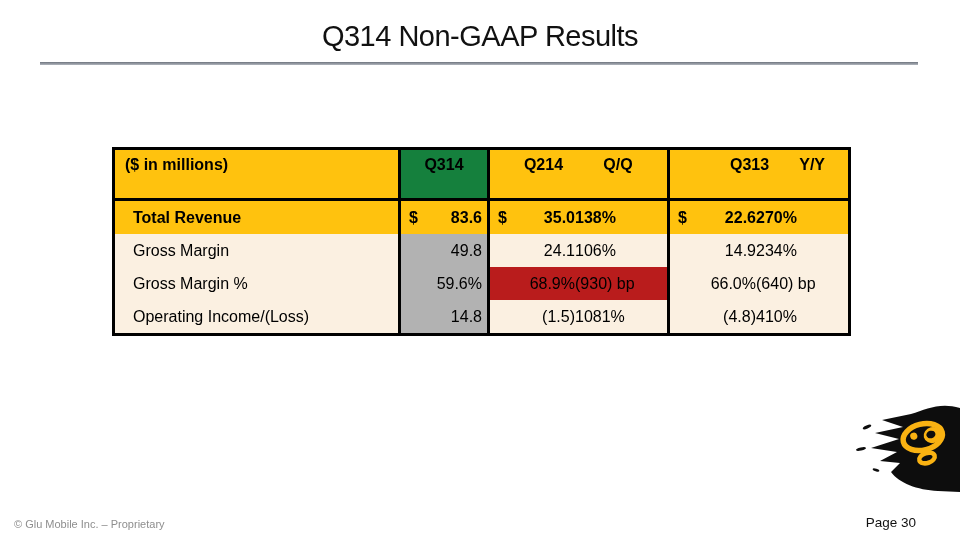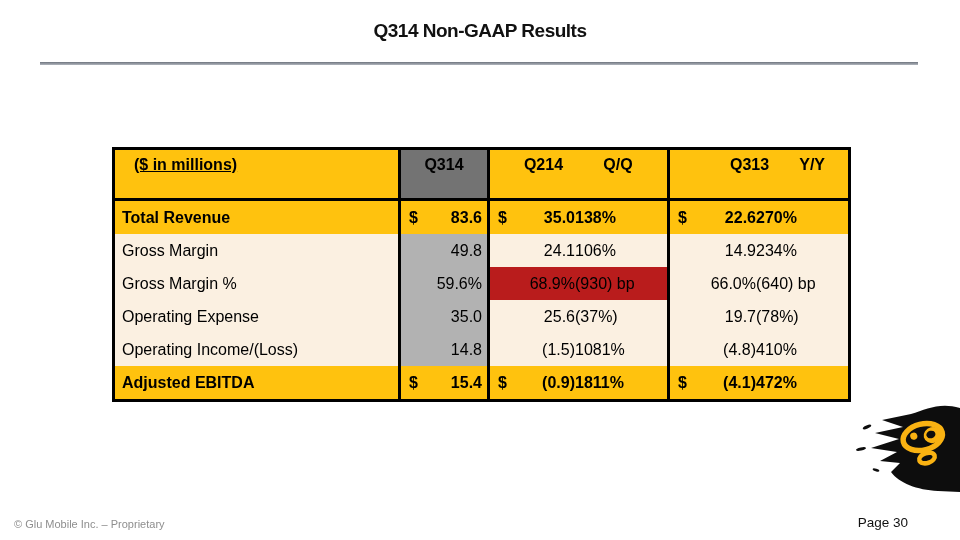--- a/index.html
+++ b/index.html
@@ -5,61 +5,61 @@
   html,body { margin:0; padding:0; }
   body { font-family:"Liberation Sans", sans-serif; background:#ffffff; }
   .slide {
     position:relative; width:960px; height:540px;
     background:#ffffff; overflow:hidden;
   }
 
   
   .title {
     position:absolute; top:20px; left:0; width:100%;
-    text-align:center; font-size:19px; font-weight:bold;
+    text-align:center; font-size:29px; font-weight:normal;
     letter-spacing:-0.5px; color:#111;
   }
   .title-rule {
     position:absolute; top:62px; left:40px; width:878px; height:3px;
     background:linear-gradient(to bottom,#6e747e,#b2b7be);
   }
 
   
   .tbl {
     position:absolute; left:112px; top:147px; width:736px;
     border-collapse:collapse; table-layout:fixed;
     font-size:16px; color:#000;
     border:3px solid #000;
   }
   .tbl th, .tbl td { padding:0; margin:0; }
   .tbl th:nth-child(n+2), .tbl td:nth-child(n+2) { border-left:3px solid #000; }
   .tbl thead th { border-bottom:3px solid #000; vertical-align:top; height:48px; font-weight:bold; }
   .tbl thead th .pad { padding-top:6px; }
   .h-label { text-align:left; }
-  .h-label .pad { padding-left:19px;text-decoration:underline; }
+  .h-label .pad { padding-left:10px; }
   .h-q314 { text-align:center; }
 
   tbody td { height:33px; }
-  .lab { display:flex; align-items:center; height:33px; padding-left:7px; }
+  .lab { display:flex; align-items:center; height:33px; padding-left:18px; }
   .s   { display:flex; align-items:center; height:33px; padding:0 5px 0 8px; }
   .g   { display:flex; align-items:center; height:33px; padding:0 6px 0 8px; }
   .cur { flex:0 0 14px; text-align:left; }
   .val { flex:1; text-align:right; }
   .chg { flex:0 0 86px; }
   .hg  { display:flex; align-items:flex-start; padding:6px 6px 0 8px; }
   .hg .cur { flex:0 0 14px; }
   .hg .val { flex:1; text-align:center; }
   .hg .chg { flex:0 0 86px; text-align:center; }
 
   
   .row-emph td { font-weight:bold; }
 
   
   .footer-left  { position:absolute; left:14px; bottom:10px; font-size:11px; color:#8e8e8e; }
-  .footer-right { position:absolute; right:52px; bottom:10px; font-size:13.5px; color:#111; }
+  .footer-right { position:absolute; right:44px; bottom:10px; font-size:13.5px; color:#111; }
 
   
   .logo { position:absolute; right:0; top:400px; width:125px; height:95px; }
 </style>
 </head>
 <body>
 
 <div class="slide">
 
   <div class="title">Q314 Non-GAAP Results</div>
@@ -70,21 +70,21 @@
       <col style="width:286px">
         <col style="width:89px">
         <col style="width:180px">
         <col style="width:181px">
     </colgroup>
     <thead>
       <tr>
         <th class="h-label" style="background: rgb(255, 194, 14);">
             <div class="pad">($ in millions)</div>
           </th>
-        <th class="h-q314" style="background: #737373;">
+        <th class="h-q314" style="background: #15803d;">
             <div class="pad">Q314</div>
           </th>
         <th style="background: rgb(255, 194, 14);">
           <div class="hg">
               <span class="cur"></span>
               <span class="val">Q214</span>
               <span class="chg">Q/Q</span>
             </div>
         </th>
         <th style="background: rgb(255, 194, 14); padding-left: 38px;">
@@ -167,90 +167,40 @@
         <td style="background: rgb(251, 240, 225);">
             <div class="g">
               <span class="cur"></span>
               <span class="val">66.0%</span>
               <span class="chg">(640) bp</span>
             </div>
           </td>
       </tr>
       <tr class="row-body">
         <td style="background: rgb(251, 240, 225);">
-            <div class="lab">Operating Expense</div>
-          </td>
-        <td class="c-q314" style="background: rgb(178, 178, 178);">
-            <div class="s">
-              <span class="cur"></span>
-              <span class="val">35.0</span>
-            </div>
-          </td>
-        <td style="background: rgb(251, 240, 225);">
-            <div class="g">
-              <span class="cur"></span>
-              <span class="val">25.6</span>
-              <span class="chg">(37%)</span>
-            </div>
-          </td>
-        <td style="background: rgb(251, 240, 225);">
-            <div class="g">
-              <span class="cur"></span>
-              <span class="val">19.7</span>
-              <span class="chg">(78%)</span>
-            </div>
-          </td>
-      </tr>
-      <tr class="row-body">
-        <td style="background: rgb(251, 240, 225);">
             <div class="lab">Operating Income/(Loss)</div>
           </td>
         <td class="c-q314" style="background: rgb(178, 178, 178);">
             <div class="s">
               <span class="cur"></span>
               <span class="val">14.8</span>
             </div>
           </td>
         <td style="background: rgb(251, 240, 225); margin-top: 8px;">
             <div class="g">
               <span class="cur"></span>
               <span class="val">(1.5)</span>
               <span class="chg">1081%</span>
             </div>
           </td>
         <td style="background: rgb(251, 240, 225);">
             <div class="g">
               <span class="cur"></span>
               <span class="val">(4.8)</span>
               <span class="chg">410%</span>
-            </div>
-          </td>
-      </tr>
-      <tr class="row-emph">
-        <td style="background: rgb(255, 194, 14);">
-            <div class="lab">Adjusted EBITDA</div>
-          </td>
-        <td class="c-q314" style="background: rgb(255, 194, 14);">
-            <div class="s">
-              <span class="cur">$</span>
-              <span class="val">15.4</span>
-            </div>
-          </td>
-        <td style="background: rgb(255, 194, 14);">
-            <div class="g">
-              <span class="cur">$</span>
-              <span class="val">(0.9)</span>
-              <span class="chg">1811%</span>
-            </div>
-          </td>
-        <td style="background: rgb(255, 194, 14);">
-            <div class="g">
-              <span class="cur">$</span>
-              <span class="val">(4.1)</span>
-              <span class="chg">472%</span>
             </div>
           </td>
       </tr>
     </tbody>
   </table>
 
   <svg class="logo" viewBox="0 0 125 95" xmlns="http://www.w3.org/2000/svg">
     <path d="M125 8 C105 2 92 9 76 14 L47 20 L68 27 L40 33 L64 39 L36 48 L62 52 L45 61 L65 63 L56 72 C64 83 82 90 103 91 L125 92 Z" fill="#0d0d0d"></path>
     <ellipse cx="32" cy="27" rx="4.5" ry="1.6" fill="#0d0d0d" transform="rotate(-22 32 27)"></ellipse>
     <ellipse cx="26" cy="49" rx="5" ry="1.5" fill="#0d0d0d" transform="rotate(-12 26 49)"></ellipse>

